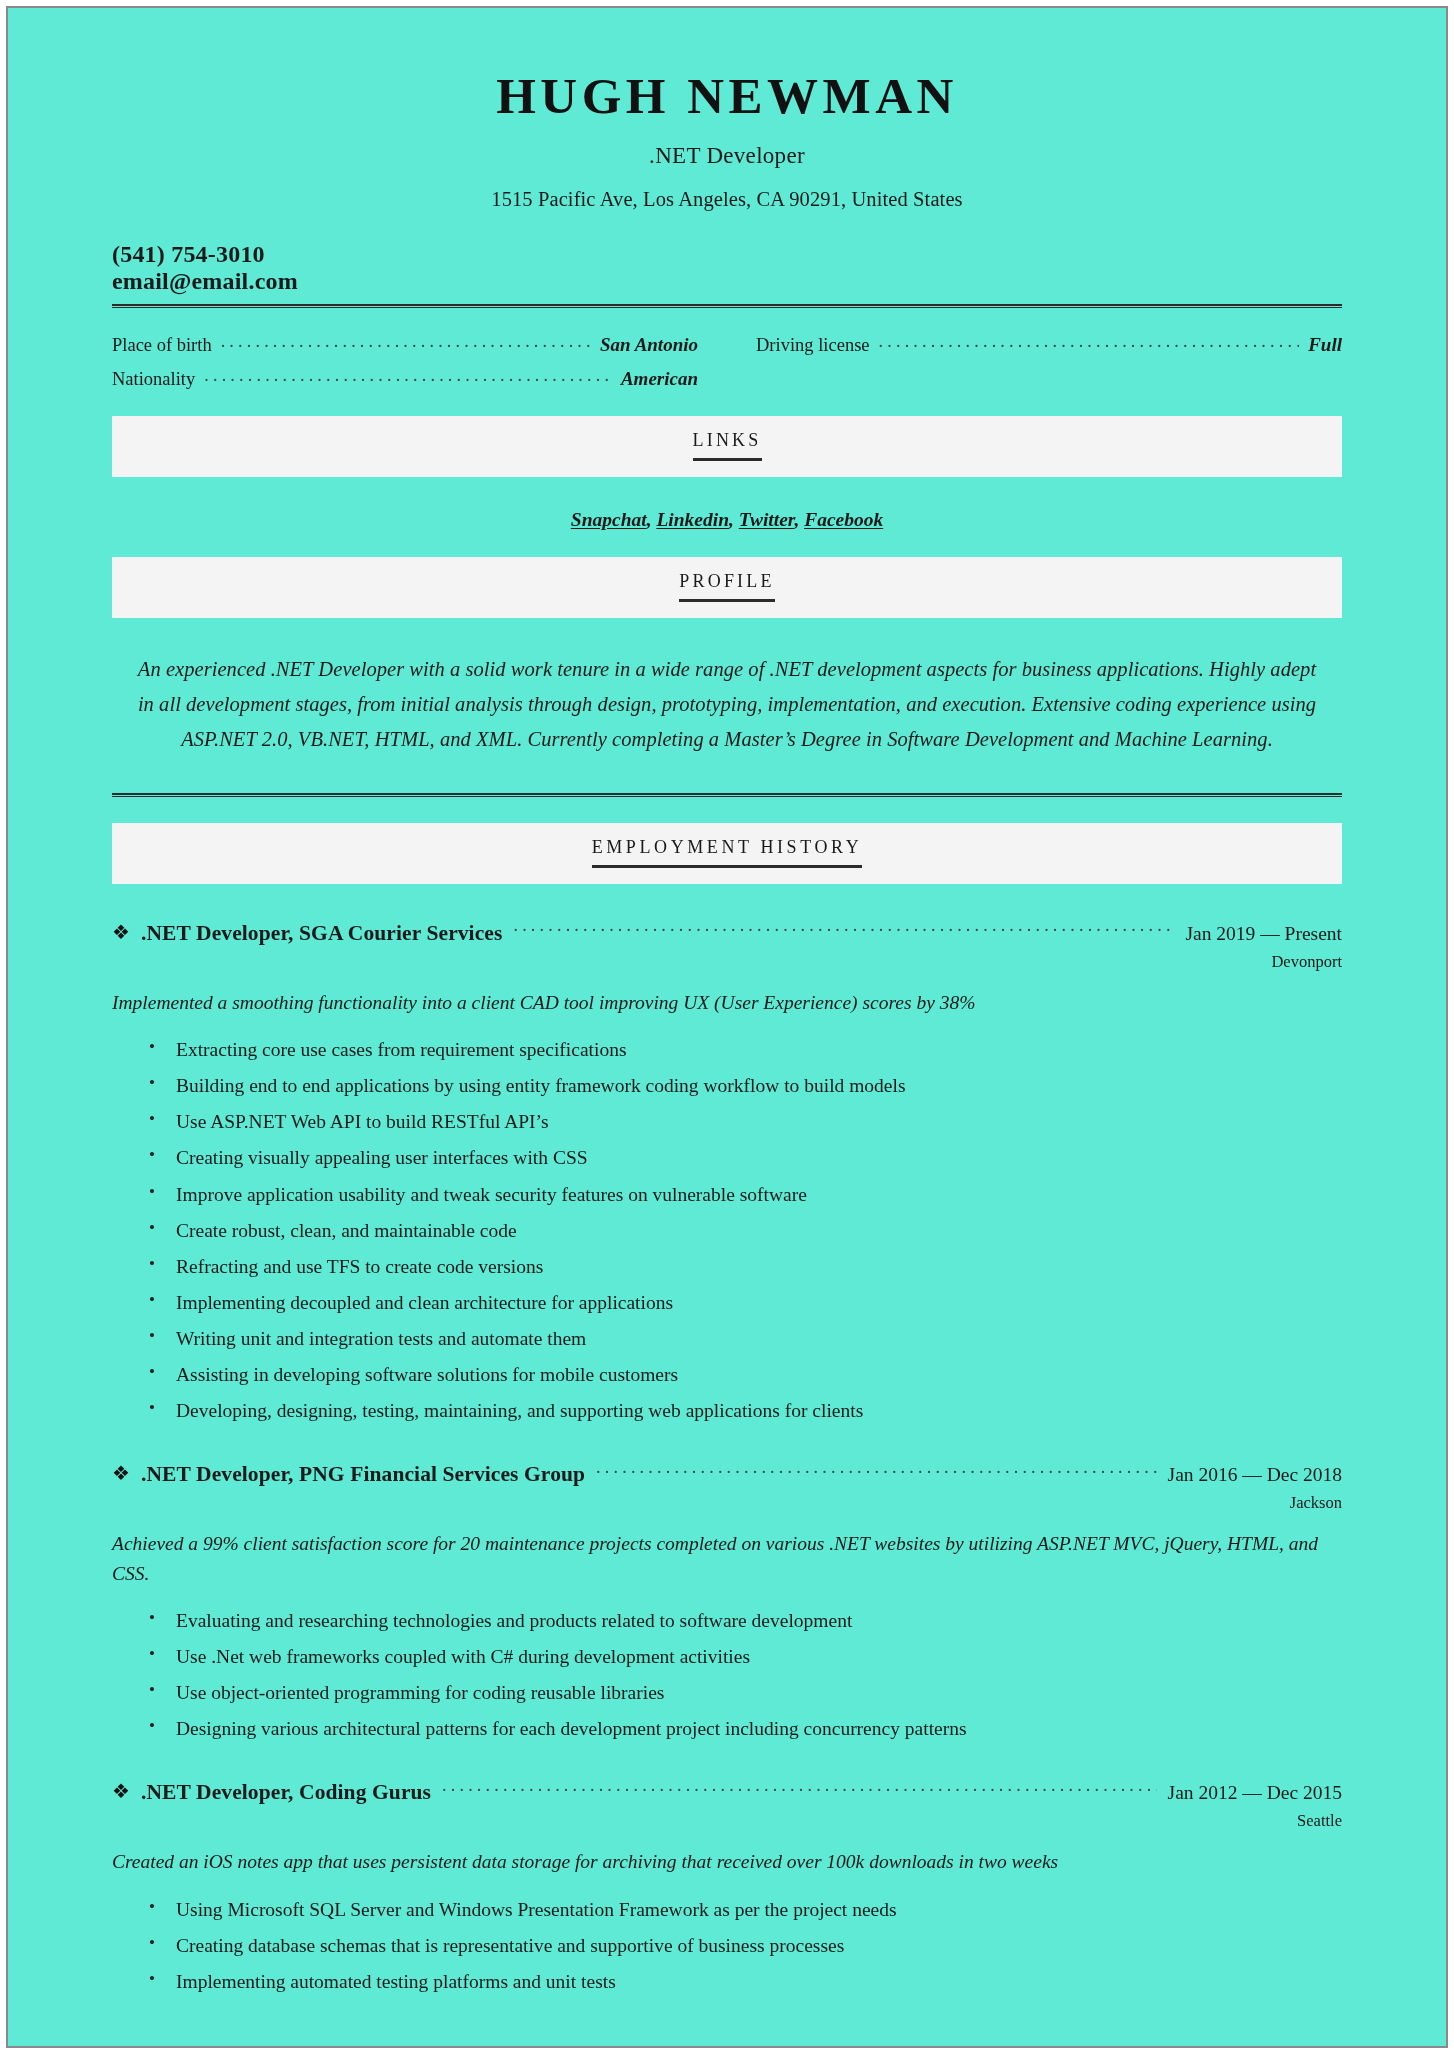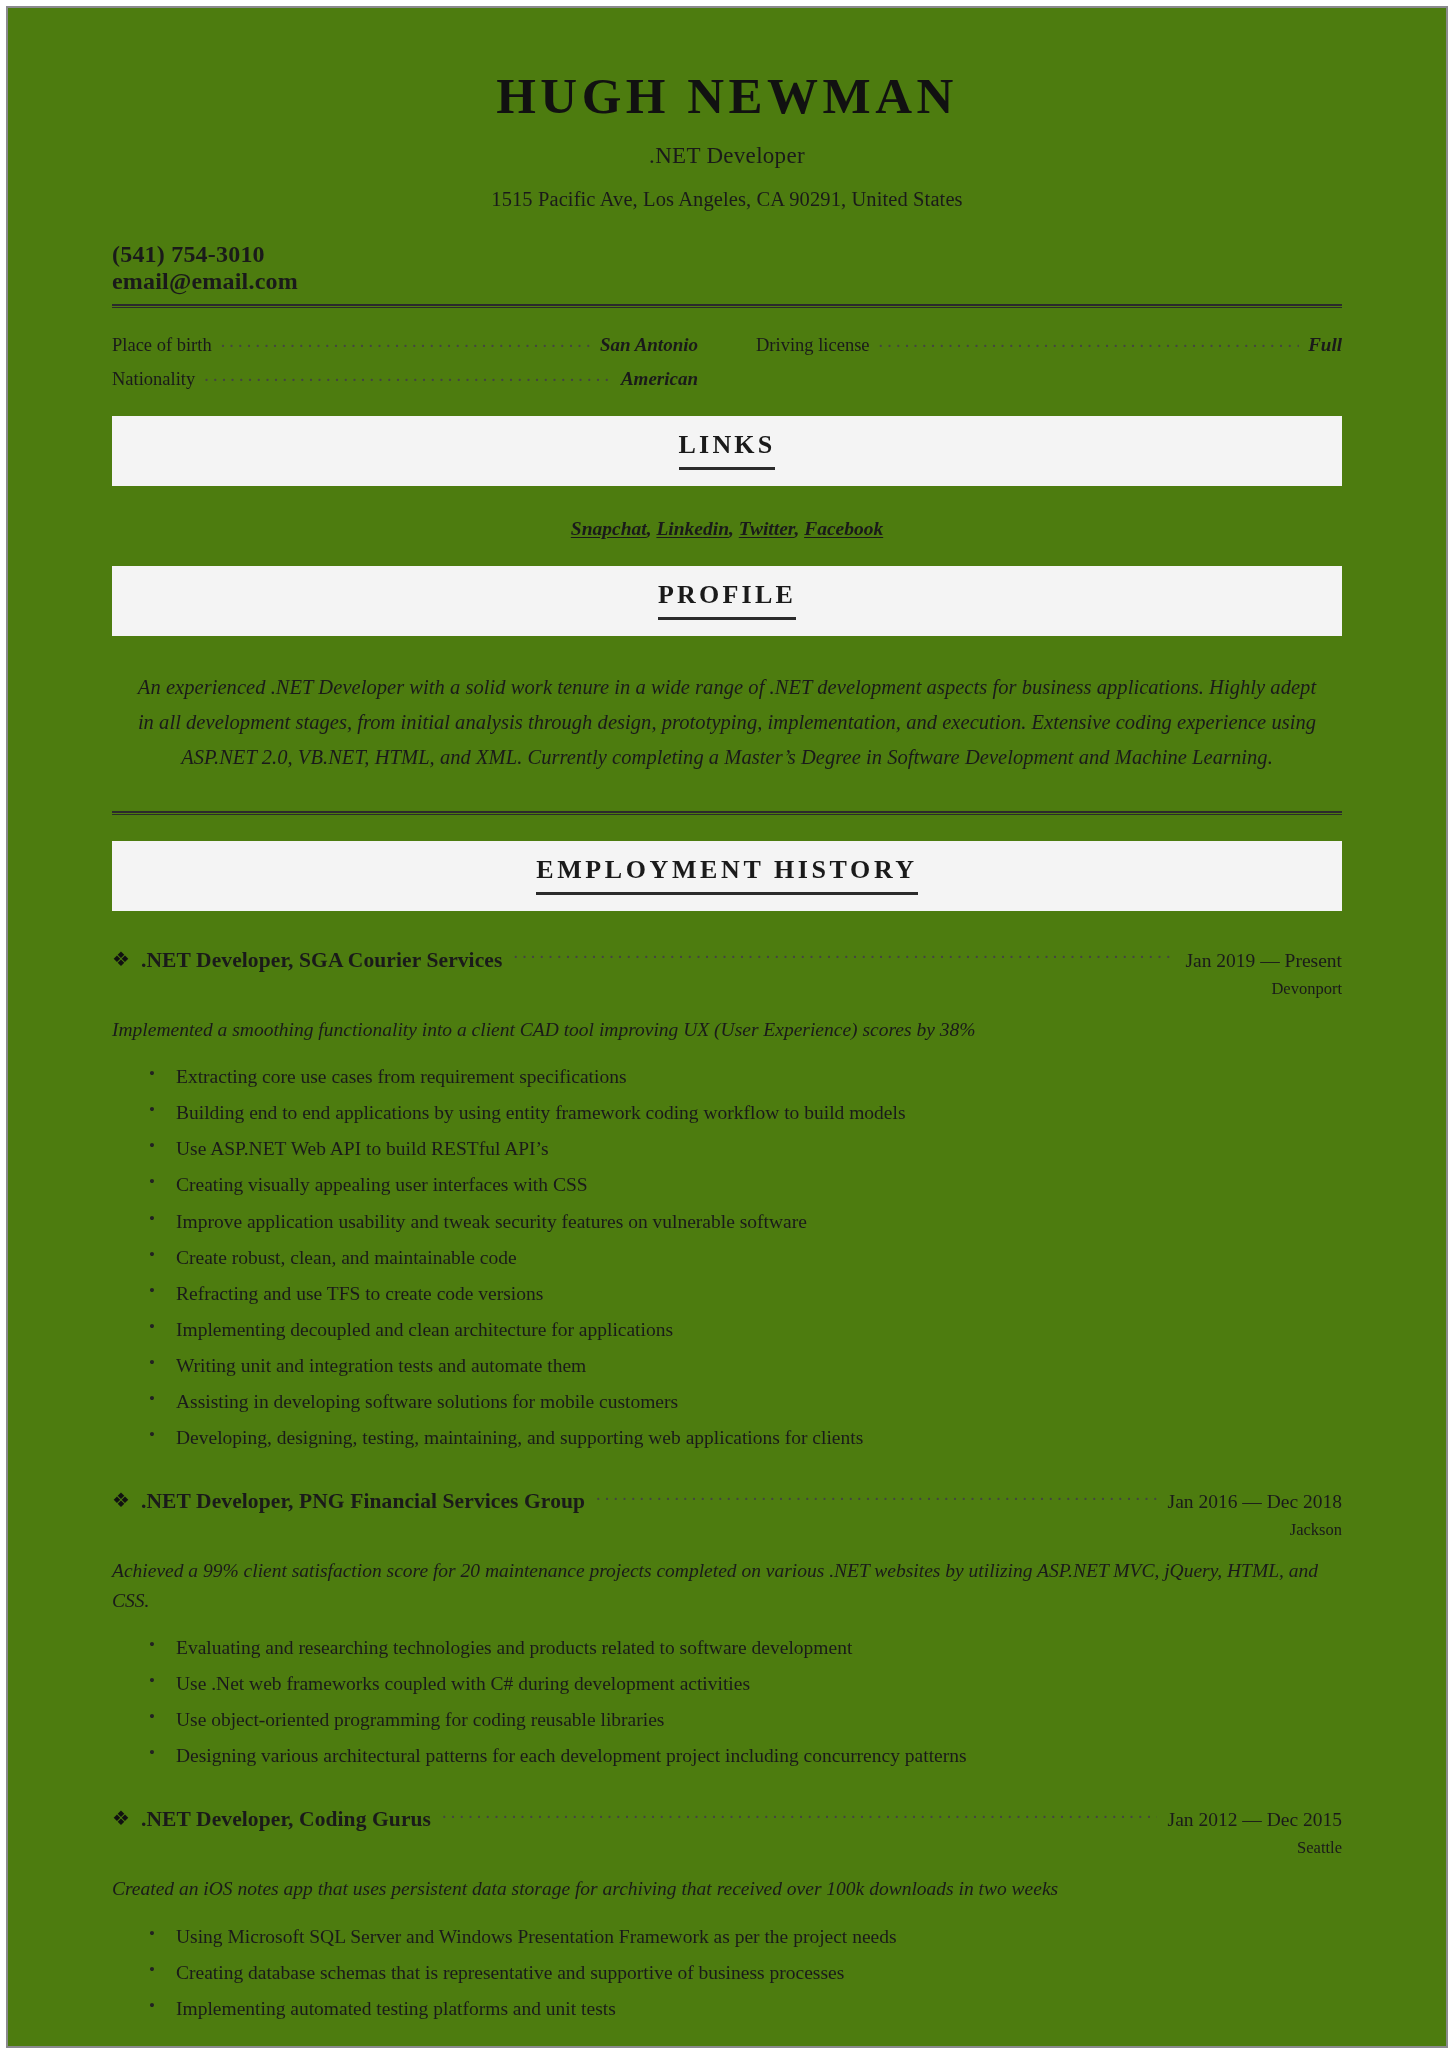--- a/index.html
+++ b/index.html
@@ -16,21 +16,21 @@
     position: absolute;
     left: 6px; top: 6px;
     width: 1442px; height: 2042px;
     border: 2px solid #8a8a8e;
     background: #ffffff;
     overflow: hidden;
   }
   .page-inner {
     position: absolute;
     left: 0; top: 0; right: 0; bottom: 0;
-    background: #4d7c0f;
+    background: #5eead4;
     padding: 34px 104px 0 104px;
   }
 
   
   .name {
     text-align: center;
     font-size: 51px;
     font-weight: 700;
     letter-spacing: 4.5px;
     line-height: 1.05;
@@ -111,22 +111,22 @@
 
   
   .section-bar {
     background: #f4f4f4;
     text-align: center;
     padding: 14px 0 16px 0;
     margin-top: 26px;
   }
   .section-bar .sec-title {
     display: inline-block;
-    font-size: 26px;
-    font-weight: 700;
+    font-size: 18px;
+    font-weight: 400;
     letter-spacing: 3.2px;
     padding-bottom: 7px;
     border-bottom: 3.5px solid #2b2b2b;
   }
   .section-bar.wide .sec-title { letter-spacing: 3.6px; }
 
   
   .links-line {
     text-align: center;
     margin-top: 32px;

